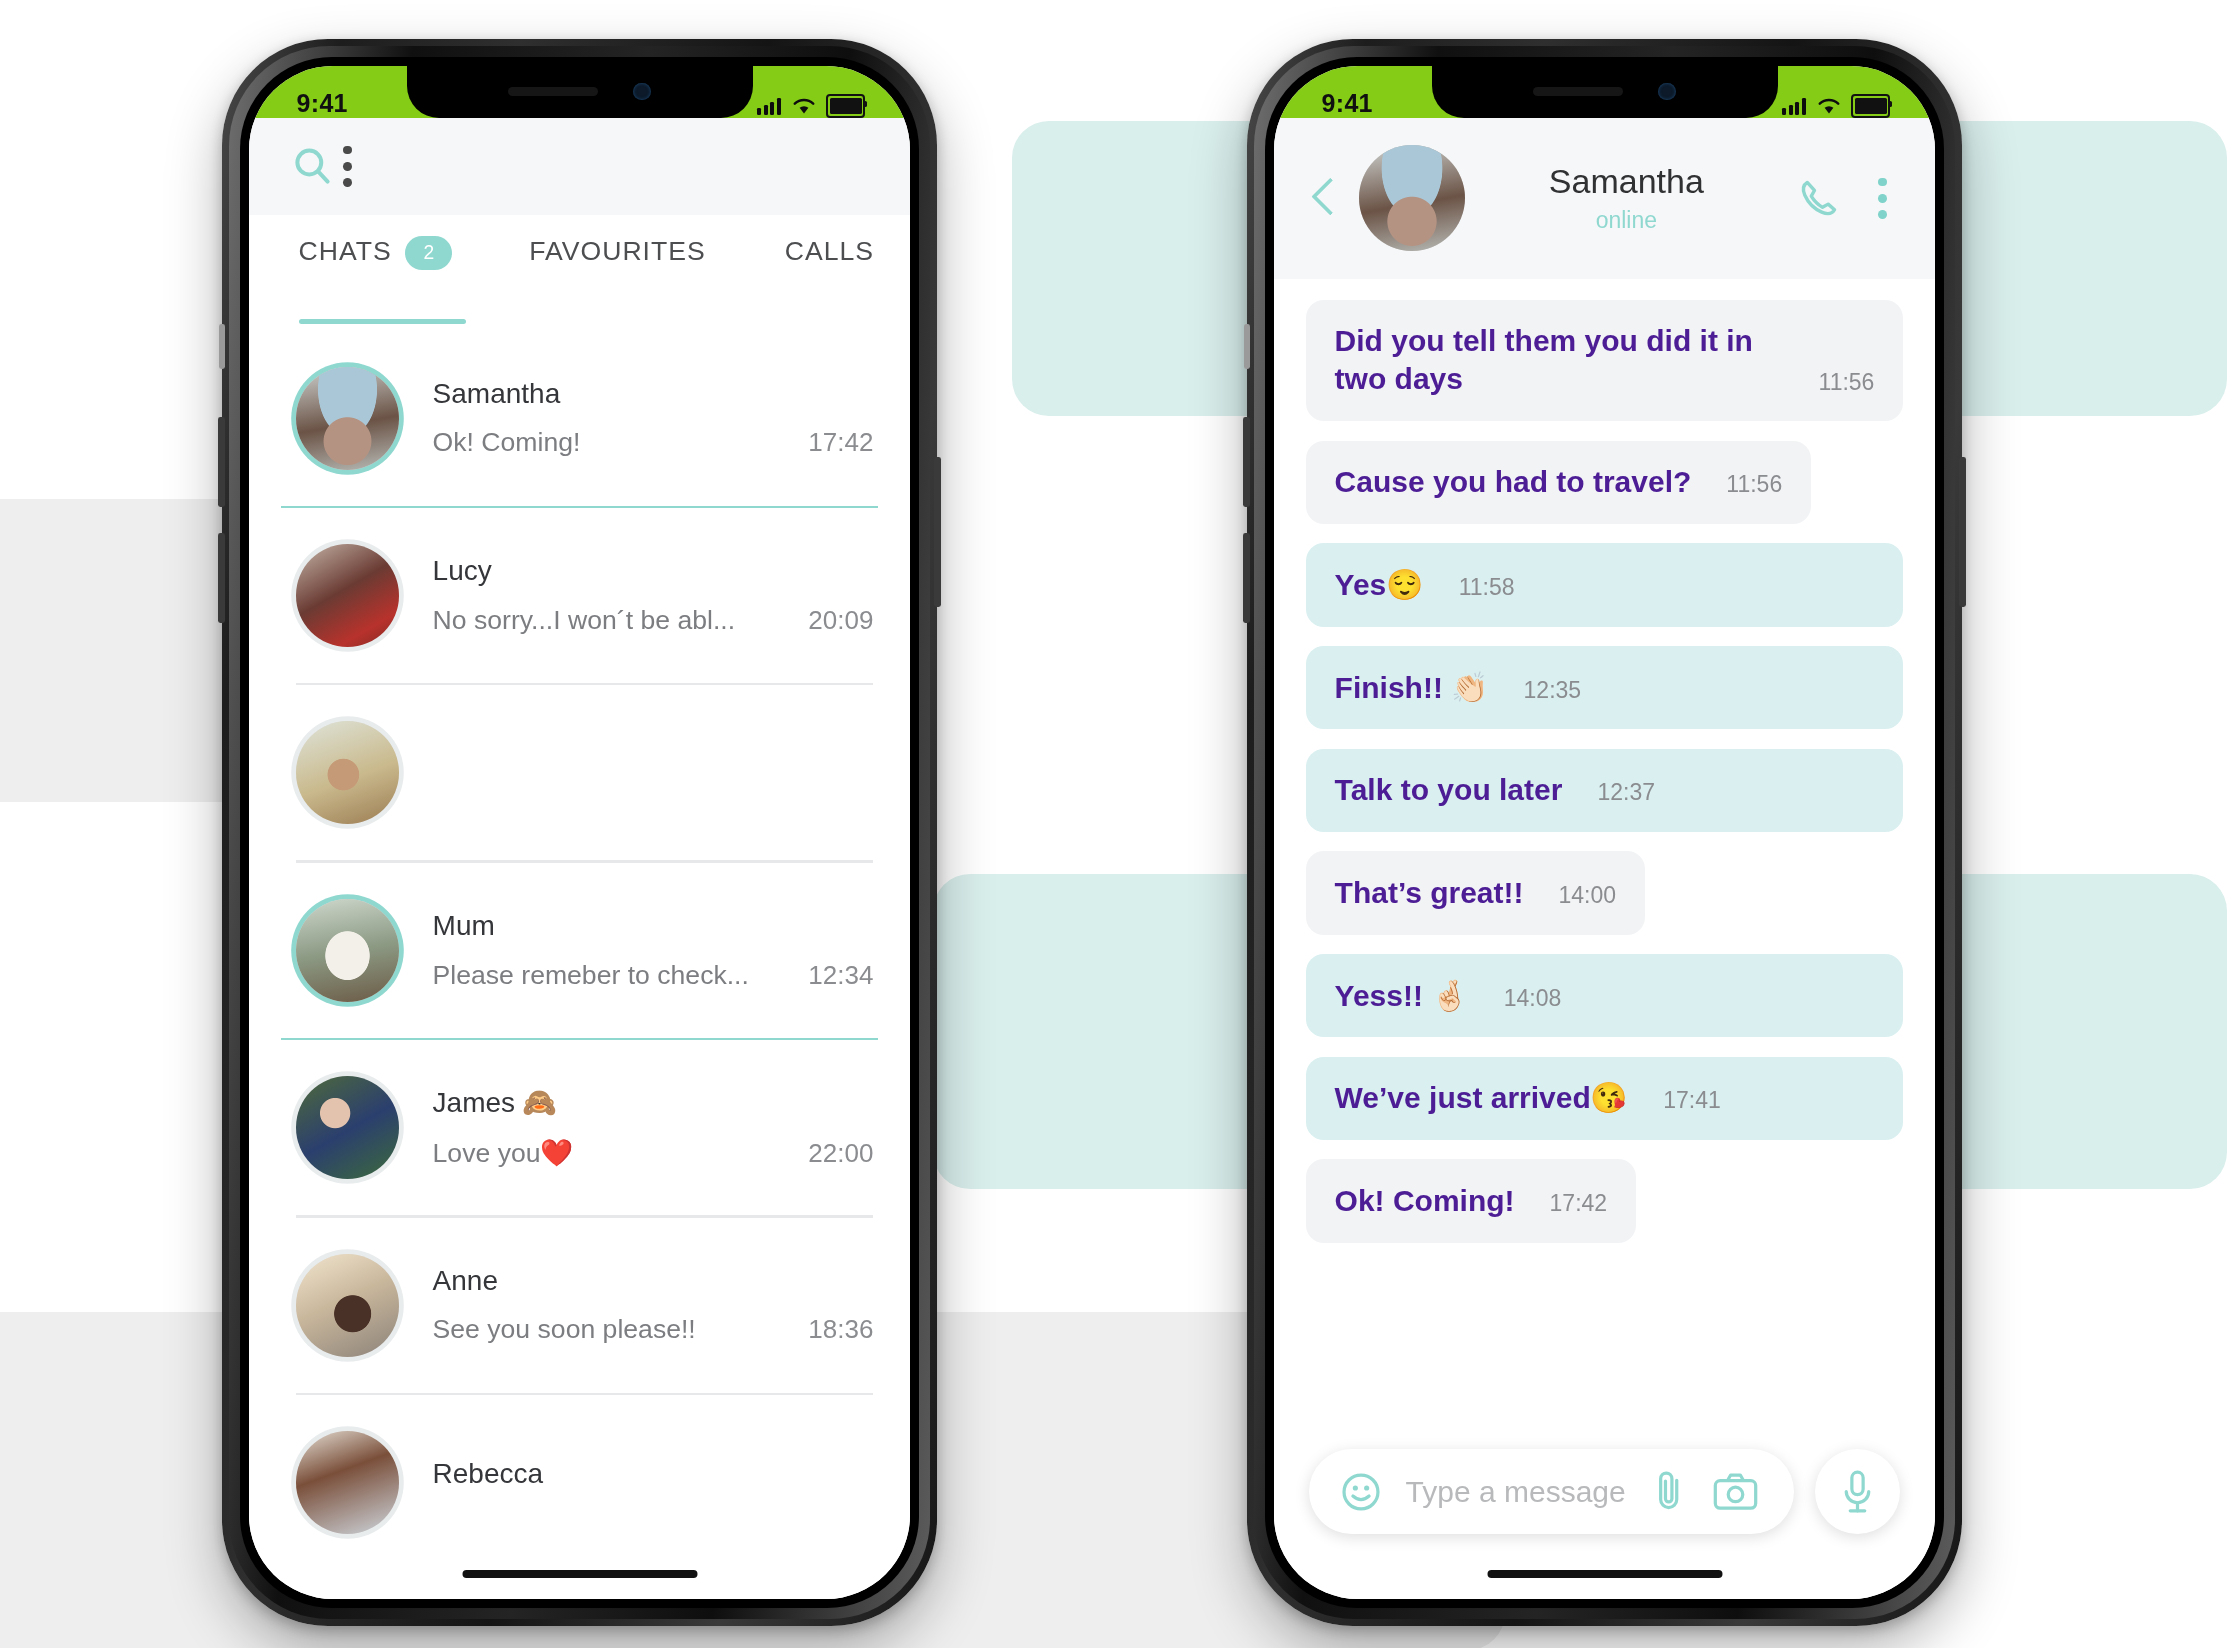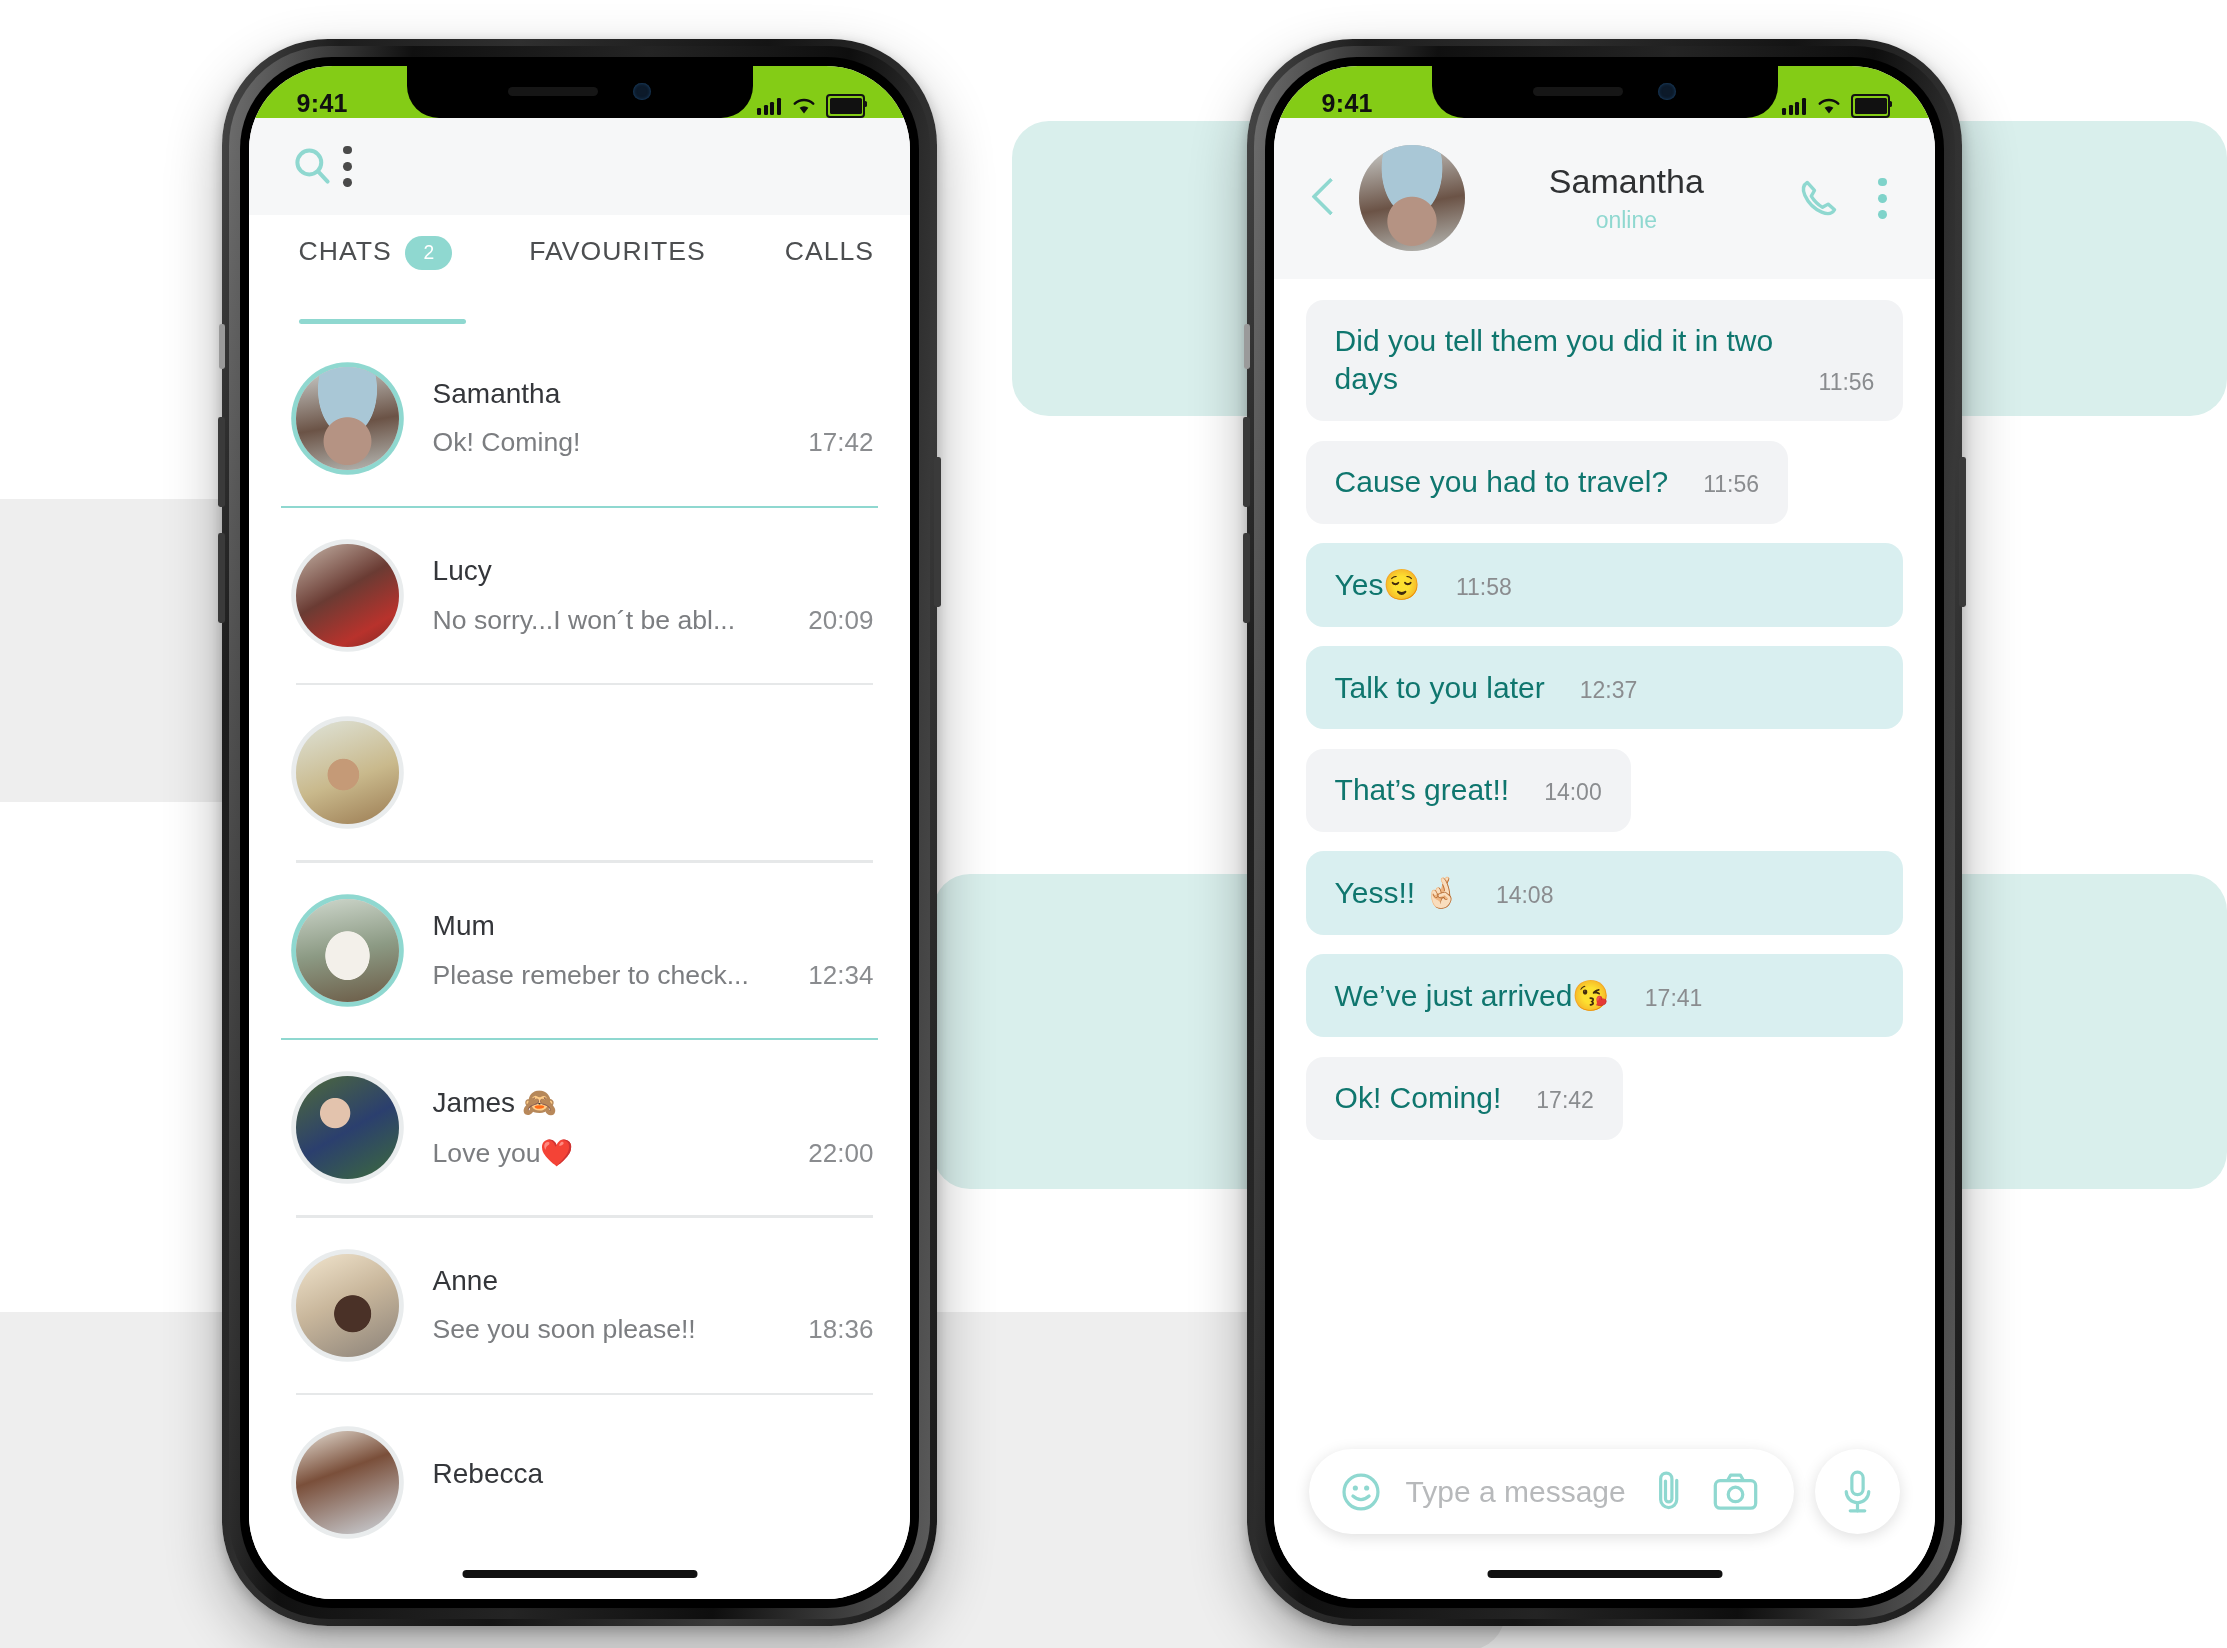--- a/index.html
+++ b/index.html
@@ -143,21 +143,21 @@
 
   .msgs{flex:1;background:#fff;padding:21px 32px 0 32px;overflow:hidden;}
   .msg{display:flex;margin-bottom:19.3px;}
   .msg.out{justify-content:flex-start;}
   .bubble{
     border-radius:17.7px;padding:22.5px 29px;display:flex;align-items:flex-end;
     max-width:612px;
   }
   .bubble.in{background:#f2f3f5;}
   .bubble.out{background:#d9eff0;}
-  .btext{font-size:30px;color:#0f766e;line-height:1.28;}
+  .btext{font-size:30px;color:#4c1d95;line-height:1.28;font-weight:bold;}
   .btime{font-size:23px;color:#8a8c8f;margin-left:35px;white-space:nowrap;
          align-self:flex-end;padding-bottom:3.2px;}
   .bubble.wide{width:612px;}
 
   .inputbar{
     flex:0 0 153px;background:#fff;display:flex;align-items:center;
     padding:0 35px 31px 35px;gap:21px;
   }
   .inputpill{
     flex:1;height:85px;border-radius:43px;background:#fff;
@@ -427,20 +427,26 @@
           </div>
         </div>
 
         <div class="msg out">
           <div class="bubble out wide">
             <span class="btext">Yes😌</span>
             <span class="btime">11:58</span>
           </div>
         </div>
 
+        <div class="msg out">
+          <div class="bubble out wide">
+            <span class="btext">Finish!! 👏🏻</span>
+            <span class="btime">12:35</span>
+          </div>
+        </div>
 
         <div class="msg out">
           <div class="bubble out wide">
             <span class="btext">Talk to you later</span>
             <span class="btime">12:37</span>
           </div>
         </div>
 
 
         <div class="msg in">

